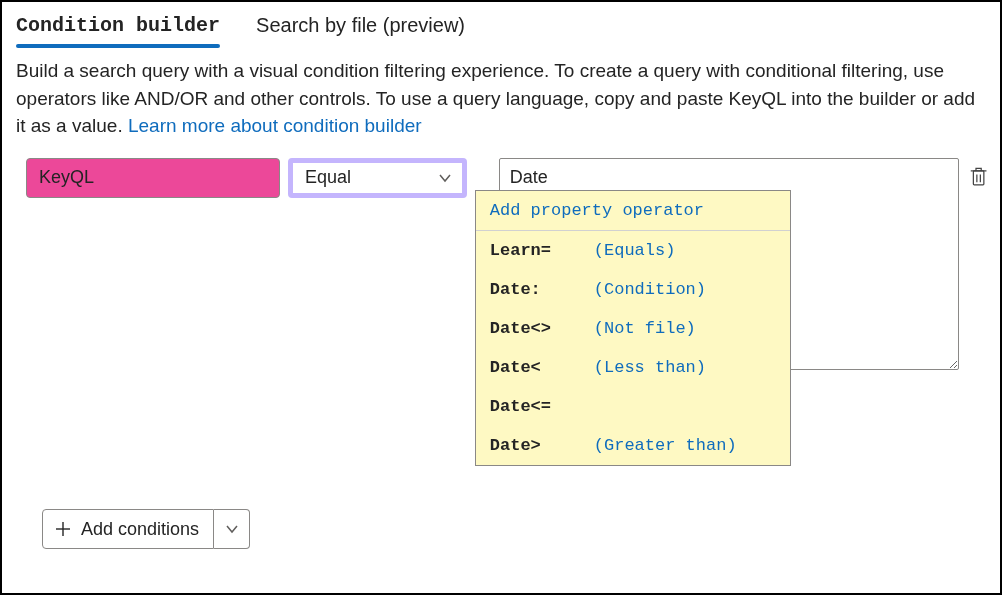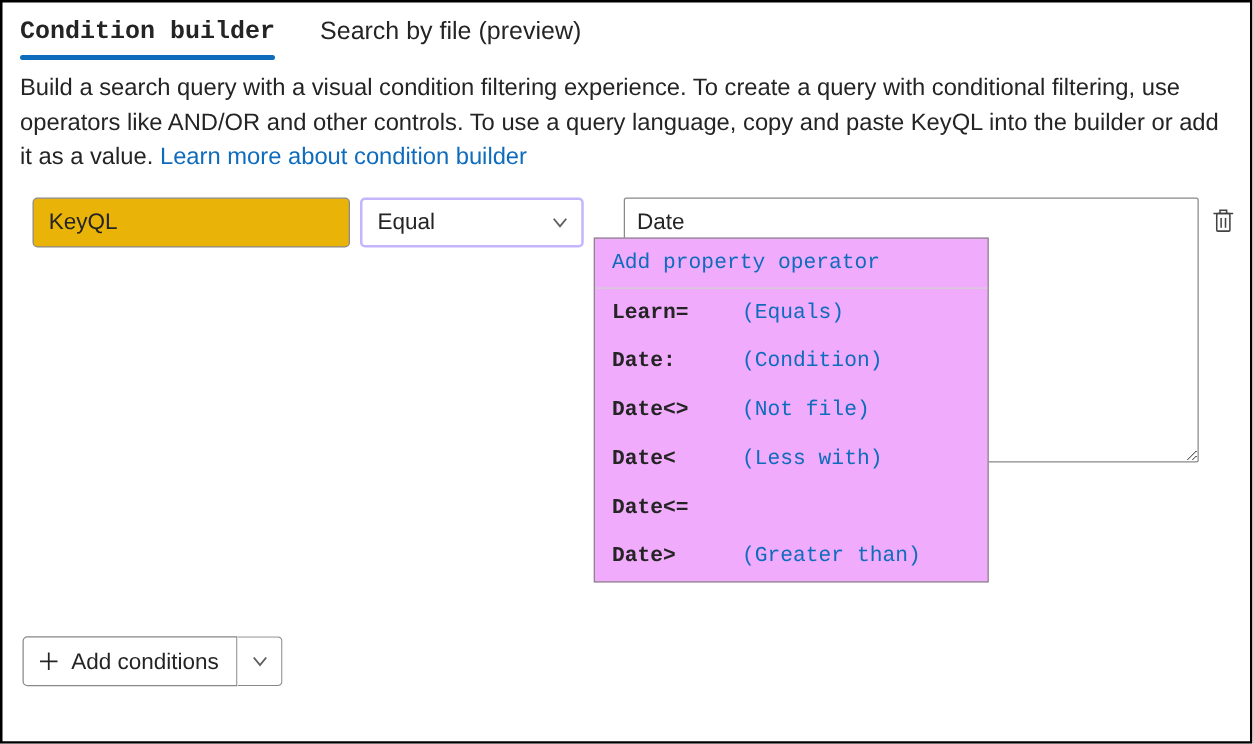--- a/index.html
+++ b/index.html
@@ -55,26 +55,26 @@
     position: relative;
   }
   .field-input {
     width: 254px;
     height: 40px;
     border: 1px solid #8a8886;
     border-radius: 4px;
     padding: 0 12px;
     font-size: 18px;
     color: #242424;
-    background: #eab308;
+    background: #ec4899;
   }
   .field-select {
     width: 200px;
     height: 40px;
-    border: 2px solid #c4b5fd;
+    border: 5px solid #c4b5fd;
     border-radius: 4px;
     margin-left: 8px;
     display: flex;
     align-items: center;
     justify-content: space-between;
     padding: 0 10px 0 12px;
     font-size: 18px;
     color: #242424;
     background: #fff;
     cursor: pointer;
@@ -105,21 +105,21 @@
     margin-top: 6px;
     width: 22px; height: 26px;
     cursor: pointer;
     stroke: #424242; fill: none; stroke-width: 1.4;
   }
   .suggestions {
     position: absolute;
     left: 0;
     top: 32px;
     width: 316px;
-    background: #f0abfc;
+    background: #fef9c3;
     border: 1px solid #8a8886;
     font-family: Consolas, "Courier New", monospace;
     font-size: 17px;
     z-index: 10;
   }
   .sugg-header {
     color: #0f6cbd;
     padding: 10px 14px;
     border-bottom: 1px solid #d1d1d1;
     cursor: pointer;
@@ -133,21 +133,21 @@
   .sugg-op {
     width: 104px;
     font-weight: 700;
     color: #242424;
   }
   .sugg-lbl {
     color: #0f6cbd;
   }
   .add-row {
     position: absolute;
-    left: 16px;
+    left: 40px;
     bottom: 44px;
     display: flex;
   }
   .add-btn {
     height: 40px;
     border: 1px solid #8a8886;
     border-radius: 4px 0 0 4px;
     background: #fff;
     display: flex;
     align-items: center;
@@ -209,21 +209,21 @@
         <div class="sugg-item">
           <span class="sugg-op">Date:</span>
           <span class="sugg-lbl">(Condition)</span>
         </div>
         <div class="sugg-item">
           <span class="sugg-op">Date&lt;&gt;</span>
           <span class="sugg-lbl">(Not file)</span>
         </div>
         <div class="sugg-item">
           <span class="sugg-op">Date&lt;</span>
-          <span class="sugg-lbl">(Less with)</span>
+          <span class="sugg-lbl">(Less than)</span>
         </div>
         <div class="sugg-item">
           <span class="sugg-op">Date&lt;=</span>
         </div>
         <div class="sugg-item">
           <span class="sugg-op">Date&gt;</span>
           <span class="sugg-lbl">(Greater than)</span>
         </div>
       </div>
     </div>

